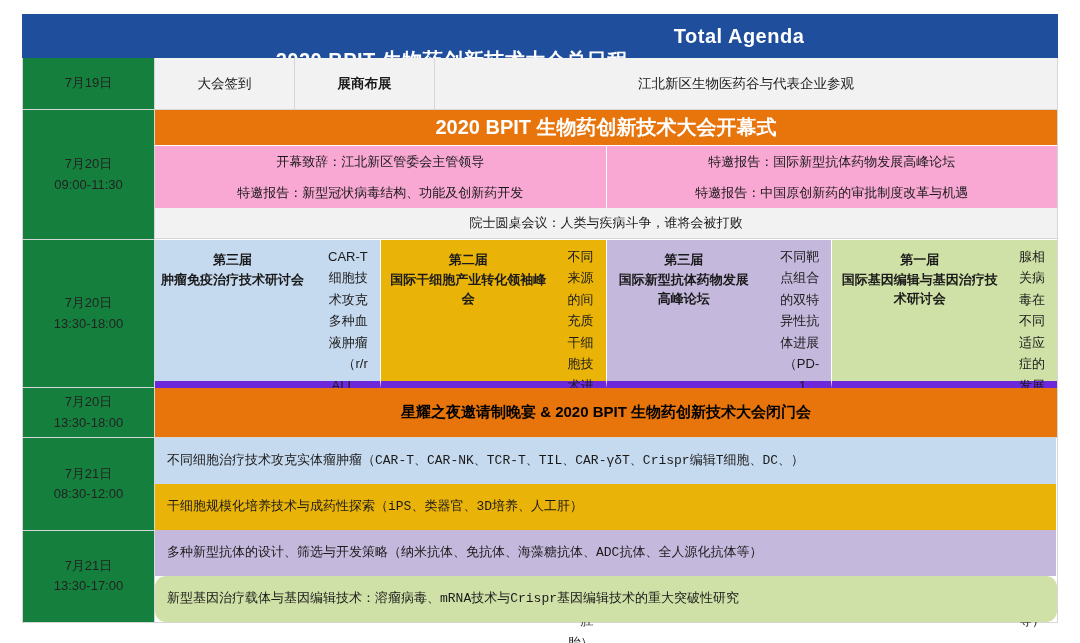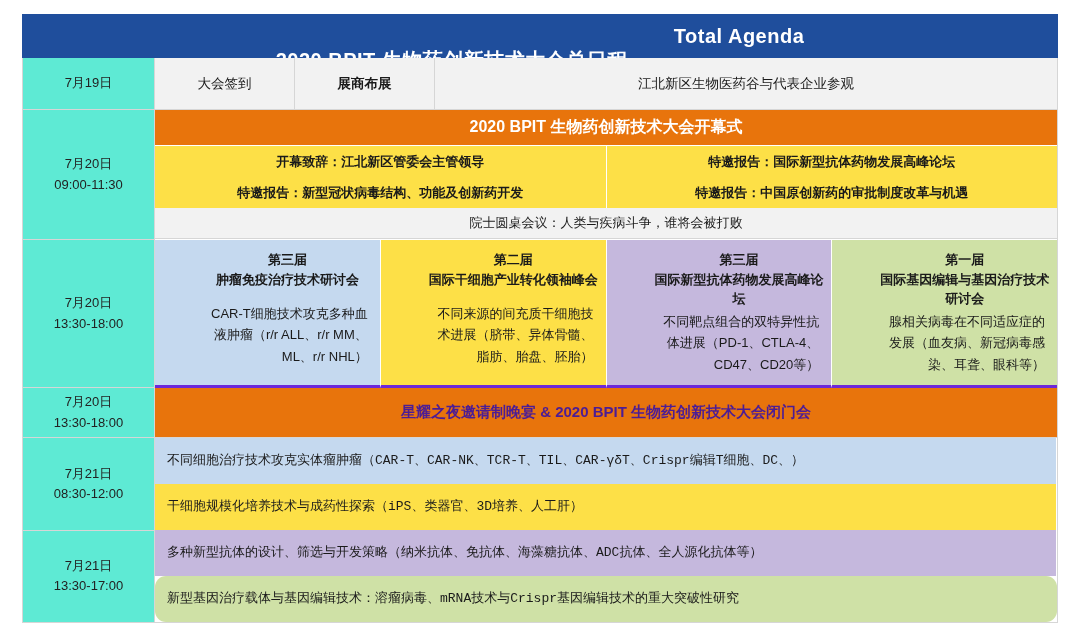--- a/index.html
+++ b/index.html
@@ -64,21 +64,21 @@
     min-width: 132px;
     box-sizing: border-box;
     border-right: 1px solid #d6d6d6;
     border-bottom: 1px solid #d6d6d6;
     display: flex;
     flex-direction: column;
     align-items: center;
     justify-content: center;
     font-size: 13px;
     line-height: 1.55;
-    background: #5eead4;
+    background: #15803d;
     color: #222;
     text-align: center;
   }
   .content {
     flex: 1;
     box-sizing: border-box;
     display: flex;
     flex-direction: column;
   }
 
@@ -100,46 +100,45 @@
   .c1 { width: 140px; }
   .c2 { width: 140px; font-weight: bold; }
   .c3 { flex: 1; border-right: none; }
 
   
   .r2 { height: 130px; }
   .orange-band {
     background: #e8740c;
     color: #ffffff;
     font-weight: bold;
-    font-size: 16px;
+    font-size: 20px;
     height: 36px;
     display: flex;
     align-items: center;
     justify-content: center;
     border-bottom: 1px solid #ffffff;
     box-sizing: border-box;
   }
   .subrow {
     display: flex;
     height: 31px;
     box-sizing: border-box;
   }
   .subcell {
     flex: 1;
-    background: #fde047;
+    background: #f9a8d4;
     border-bottom: 1px solid #ffffff;
     border-right: 1px solid #ffffff;
     display: flex;
     align-items: center;
     justify-content: center;
     font-size: 13px;
     box-sizing: border-box;
     padding: 16px 8px;
     text-align: center;
-    font-weight: bold;
   }
   .subcell.last { border-right: none; }
   .fullrow {
     height: 31px;
     background: #f2f2f2;
     display: flex;
     align-items: center;
     justify-content: center;
     font-size: 13px;
     box-sizing: border-box;
@@ -147,23 +146,21 @@
   }
 
   
   .r3 { height: 148px; }
   .r3 .content { flex-direction: row; }
   .track {
     flex: 1;
     box-sizing: border-box;
     border-right: 1px solid #ffffff;
     display: flex;
-    flex-direction: column;
-    border-bottom: 3px solid #6d28d9;
-    padding-left: 40px;
+    border-bottom: 7px solid #6d28d9;
   }
   .track.last { border-right: none; }
   .track-head {
     font-weight: bold;
     font-size: 13px;
     line-height: 1.5;
     text-align: center;
     padding: 10px 6px 8px 6px;
     min-height: 48px;
     box-sizing: border-box;
@@ -172,30 +169,30 @@
     flex: 1;
     font-size: 13px;
     line-height: 1.65;
     padding: 6px 12px 10px 12px;
     box-sizing: border-box;
     display: flex;
     align-items: flex-start;
     text-align: right;
   }
   .blue   { background: #c5d9ef; }
-  .peach  { background: #fde047; }
+  .peach  { background: #eab308; }
   .purple { background: #c5b8dd; }
   .green  { background: #cfe1a6; }
 
   
   .r4 { height: 50px; }
   .r4 .content { justify-content: center; }
   .gala {
     background: #e8740c;
-    color: #4c1d95;
+    color: #000000;
     font-weight: bold;
     font-size: 15px;
     height: 100%;
     display: flex;
     align-items: center;
     justify-content: center;
     border-bottom: 1px solid #d6d6d6;
     box-sizing: border-box;
   }
 

